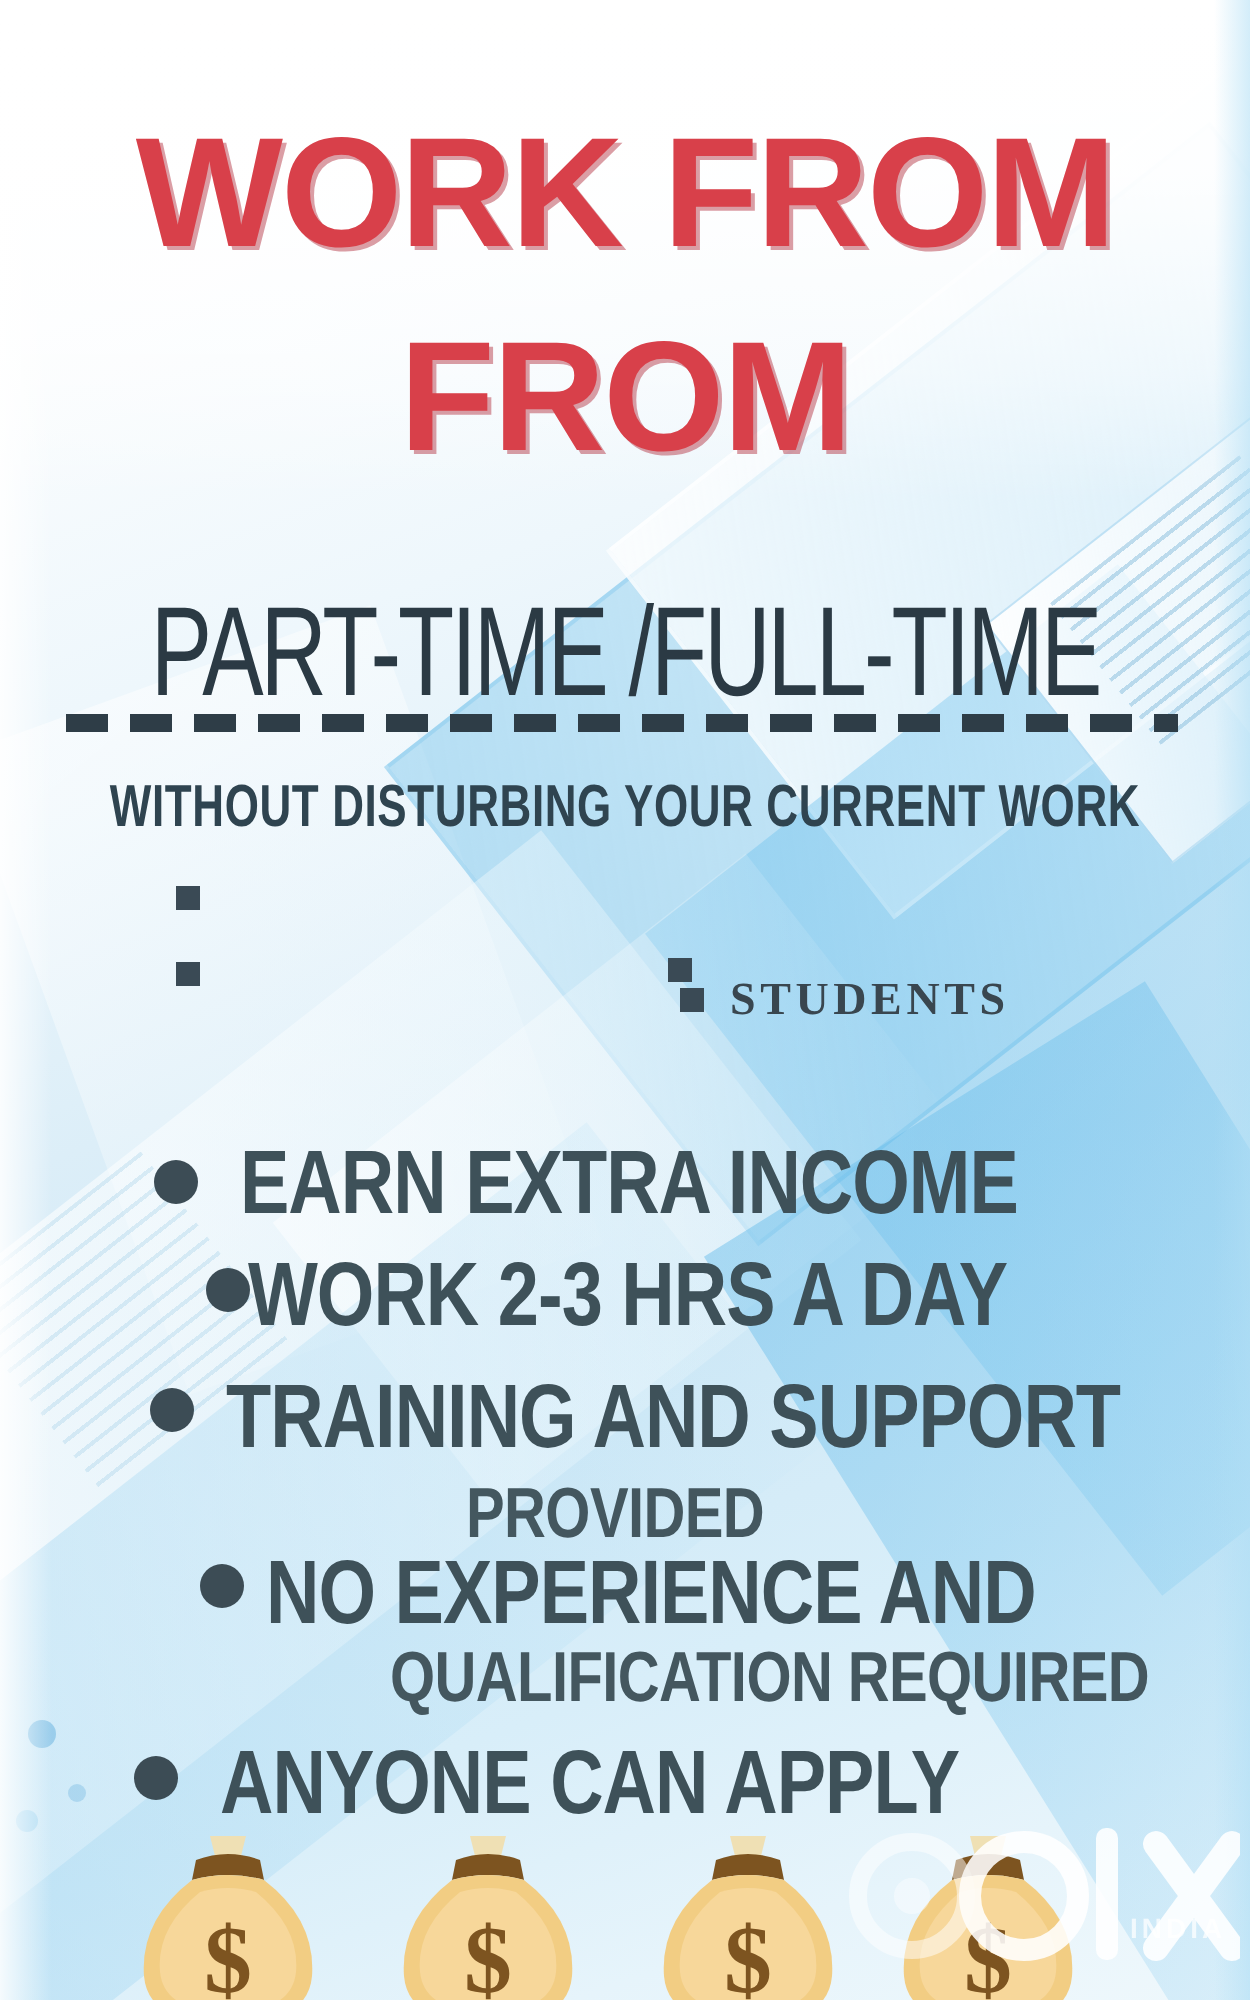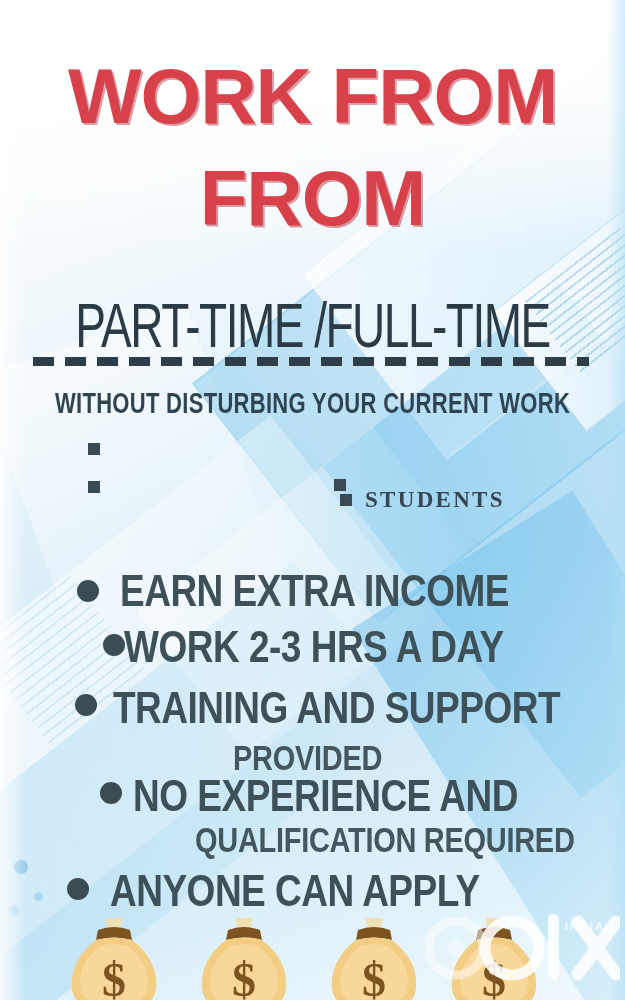--- a/index.html
+++ b/index.html
@@ -254,23 +254,23 @@
 
   
   .watermark {
     position: absolute;
     left: 420px; top: 908px;
     width: 200px; height: 78px;
     opacity: .92;
   }
   .wm-india {
     position: absolute;
-    left: 565px; top: 920px;
+    left: 565px; top: 956px;
     color: rgba(255,255,255,.72);
-    font-size: 11px;
+    font-size: 14px;
     letter-spacing: 2px;
     font-weight: bold;
     font-family: "Liberation Sans", sans-serif;
   }
 </style>
 </head>
 <body>
 
 <div id="poster">
 

